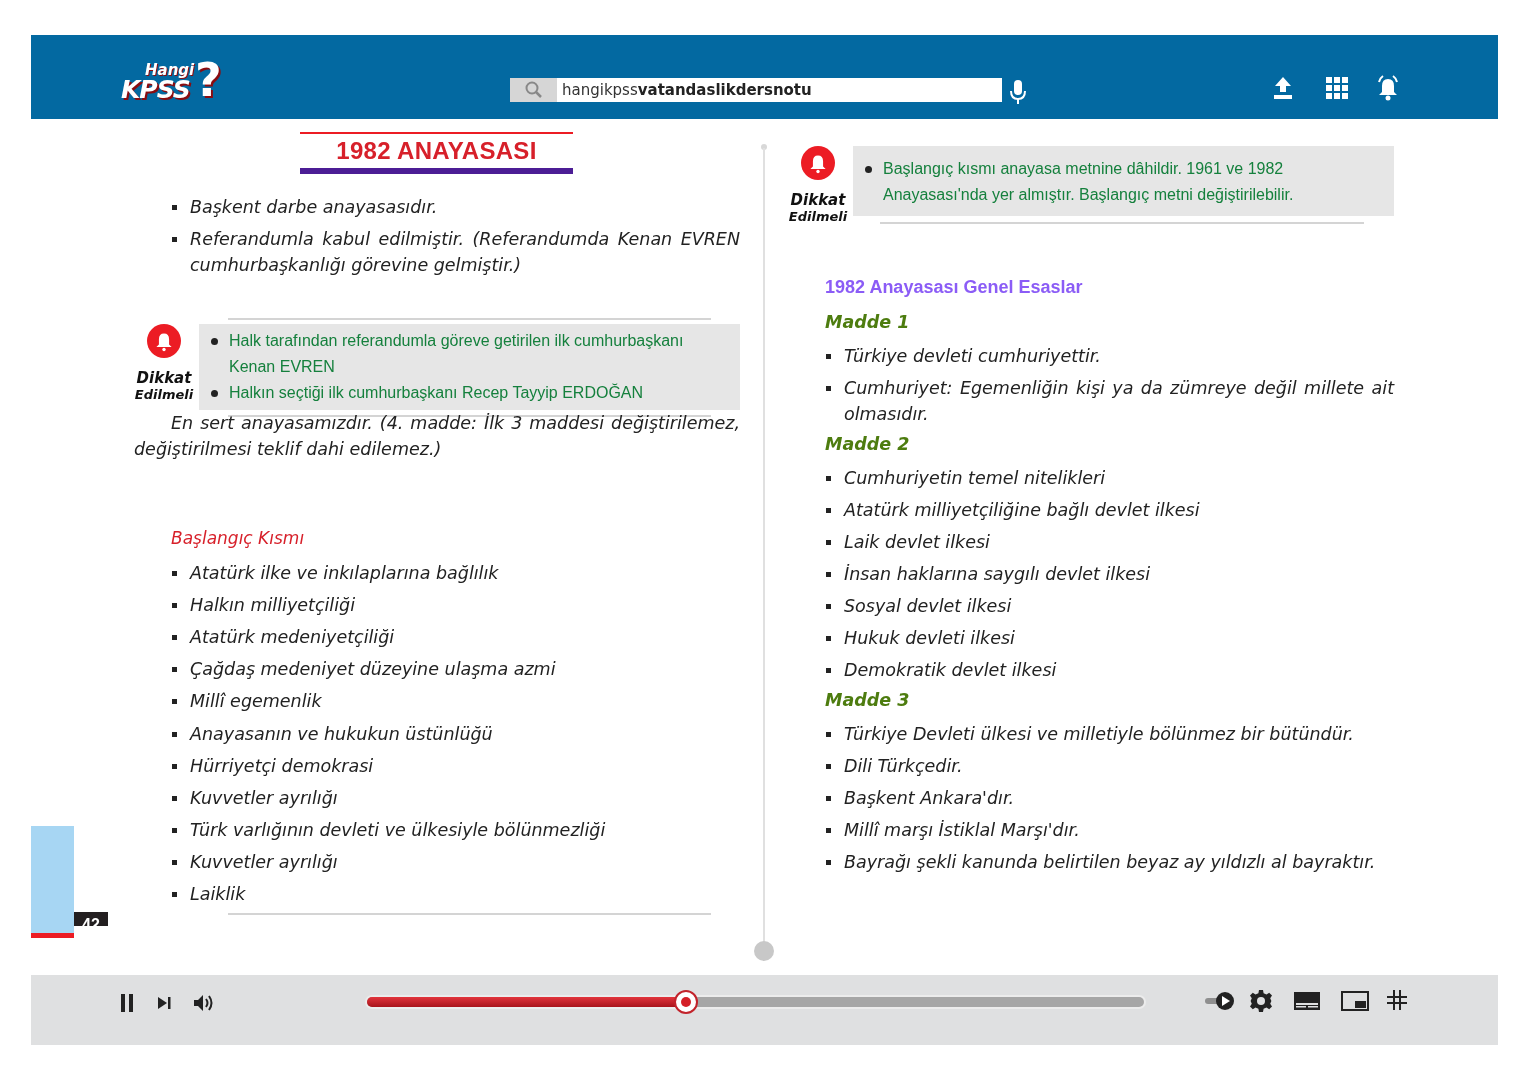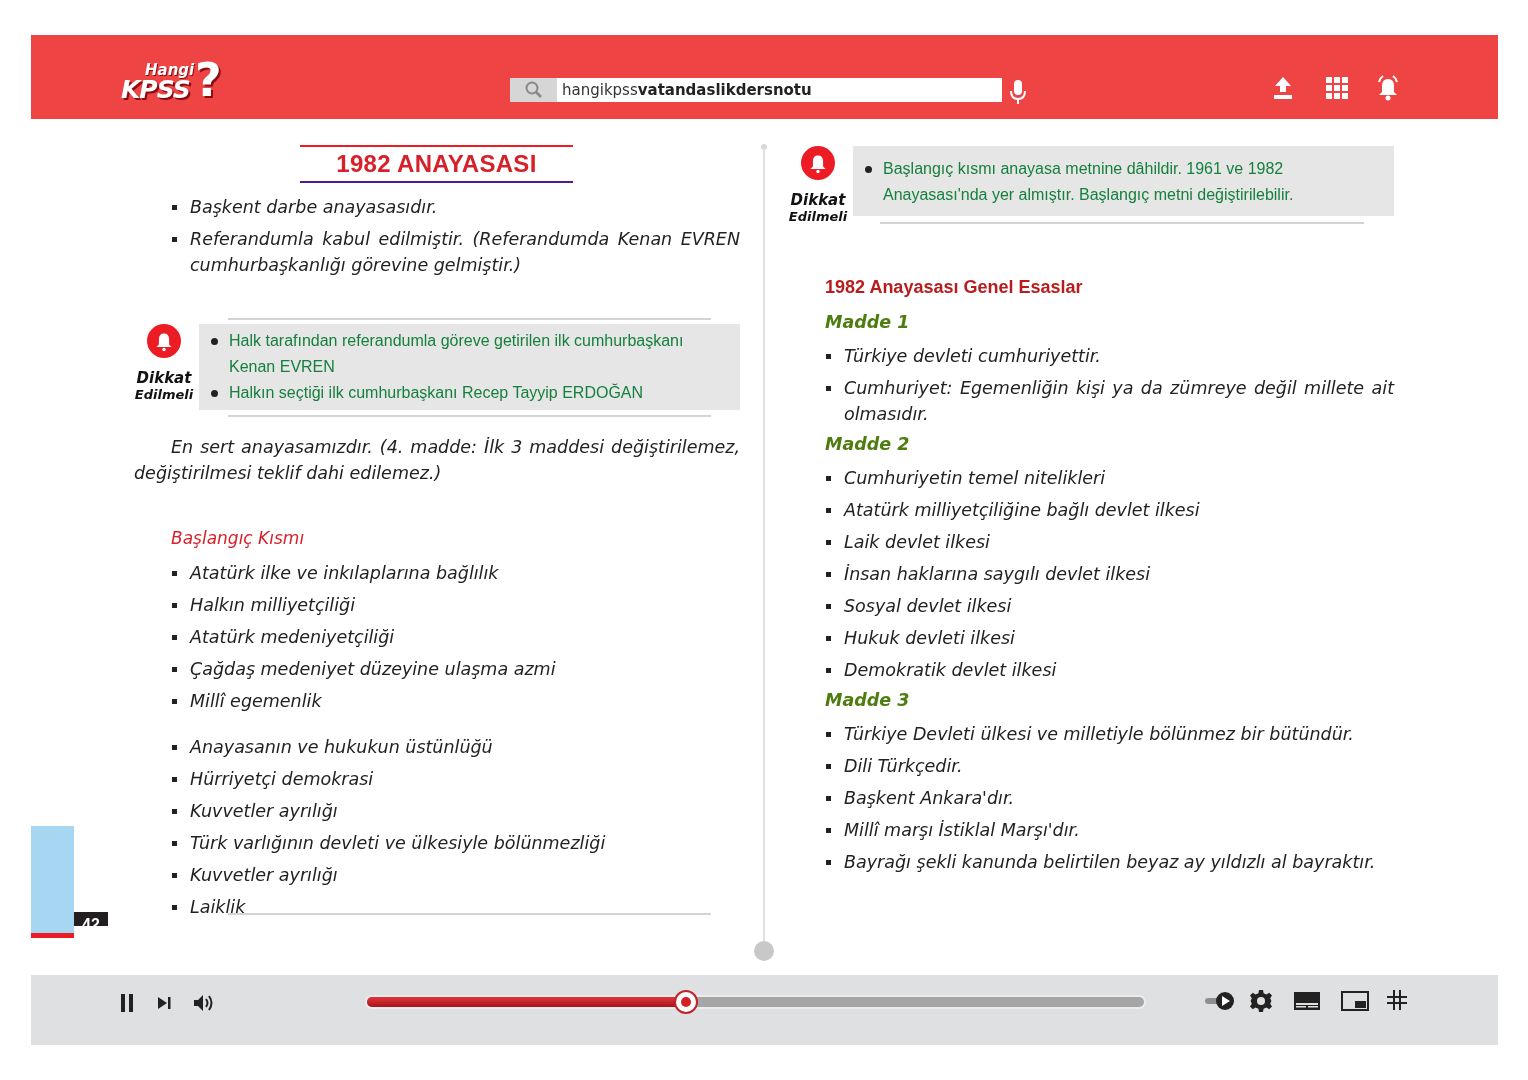--- a/index.html
+++ b/index.html
@@ -1,51 +1,51 @@
 <!DOCTYPE html>
 <html><head>
 <meta charset="utf-8">
 <style>
   html, body { margin:0; padding:0; }
   body { width:1528px; height:1080px; background:#ffffff; position:relative; overflow:hidden; font-family:"DejaVu Sans", sans-serif; }
-  .header { position:absolute; left:31px; top:35px; width:1467px; height:84px; background:#ef4444; }
+  .header { position:absolute; left:31px; top:35px; width:1467px; height:84px; background:#0369a1; }
   .logo { position:absolute; left:88px; top:24px; width:120px; height:50px; color:#fff; }
   .logo .hangi { position:absolute; left:26px; top:2px; font:italic bold 15px "DejaVu Sans", sans-serif; text-shadow:1px 1px 0 #8a0c10; }
   .logo .kpss { position:absolute; left:2px; top:16px; font:italic bold 25px "DejaVu Sans", sans-serif; letter-spacing:-1px; text-shadow:2px 2px 0 #8a0c10; }
   .logo .qmark { position:absolute; left:76px; top:-6px; font:bold 46px "DejaVu Sans", sans-serif; text-shadow:2px 2px 0 #8a0c10; }
   .search { position:absolute; left:479px; top:43px; width:492px; height:24px; background:#fff; display:flex; align-items:center; }
   .search .sbtn { width:47px; height:24px; background:#d6d6d6; display:flex; align-items:center; justify-content:center; }
   .search .val { padding-left:5px; font:15px "DejaVu Sans", sans-serif; color:#333; white-space:nowrap; }
   .search .val b { color:#222; font-weight:bold; }
   .mic { position:absolute; left:978px; top:44px; width:18px; height:26px; }
   .hicon { position:absolute; top:40px; width:26px; height:26px; }
 
   .page { position:absolute; left:31px; top:119px; width:1467px; height:856px; background:#fff; }
   .divider { position:absolute; left:763px; top:148px; width:2px; height:800px; background:#e0e0e0; }
   .divider-top { position:absolute; left:761px; top:144px; width:6px; height:6px; border-radius:50%; background:#d8d8d8; }
   .divider-knob { position:absolute; left:754px; top:941px; width:20px; height:20px; border-radius:50%; background:#c8c8c8; }
 
   .hand { font-family:"DejaVu Sans", sans-serif; font-style:italic; color:#222; font-size:17.5px; }
-  .title-box { position:absolute; left:300px; top:145px; width:273px; height:34px; border-top:2px solid #ec1c24; border-bottom:2px solid #4c1d95; text-align:center; }
+  .title-box { position:absolute; left:300px; top:132px; width:273px; height:34px; border-top:2px solid #ec1c24; border-bottom:6px solid #4c1d95; text-align:center; }
   .title-box span { font:bold 24px "Liberation Sans", sans-serif; color:#d7202a; line-height:34px; letter-spacing:0.3px; }
   ul.sq { list-style:none; margin:0; padding:0; position:absolute; }
   ul.sq li { position:relative; padding-left:18px; line-height:26px; }
   ul.sq li::before { content:""; position:absolute; left:0; top:11px; width:5px; height:5px; background:#222; }
 
   .rule { position:absolute; height:2px; background:#d4d4d4; }
   .dikkat { position:absolute; width:64px; text-align:center; }
   .dikkat .bell { width:34px; height:34px; border-radius:50%; background:#ec1c24; margin:0 auto; display:flex; align-items:center; justify-content:center; }
   .dikkat .l1 { font:italic bold 15px "DejaVu Sans", sans-serif; color:#111; line-height:17px; margin-top:12px; }
   .dikkat .l2 { font:italic bold 13px "DejaVu Sans", sans-serif; color:#111; line-height:16px; }
   .notebox { position:absolute; background:#e6e6e6; font:16px "Liberation Sans", sans-serif; color:#15803d; }
   .notebox ul { list-style:none; margin:0; padding:0; }
   .notebox li { position:relative; padding-left:22px; line-height:26px; }
   .notebox li::before { content:""; position:absolute; left:4px; top:10px; width:7px; height:7px; border-radius:50%; background:#222; }
 
-  .sec-red { position:absolute; color:#b91c1c; }
+  .sec-red { position:absolute; color:#8b5cf6; }
   .madde { position:absolute; font:italic bold 17.5px "DejaVu Sans", sans-serif; color:#4d7c0f; }
 
   .pagebar { position:absolute; left:31px; top:826px; width:43px; height:108px; background:#a7d6f3; }
   .pagebar-red { position:absolute; left:31px; top:933px; width:43px; height:5px; background:#ec1c24; }
   .pagenum { position:absolute; left:74px; top:912px; width:34px; height:14px; background:#231f20; color:#fff; font:bold 16px "Liberation Sans", sans-serif; text-align:center; line-height:26px; }
 
   .controls { position:absolute; left:31px; top:975px; width:1467px; height:70px; background:#dfe0e1; }
   .cicon { position:absolute; }
   .track { position:absolute; left:367px; top:997px; width:777px; height:10px; border-radius:5px; background:#a6a6a6; box-shadow:0 0 0 2px #ececec; }
   .track-fill { position:absolute; left:0; top:0; height:10px; border-radius:5px; background:linear-gradient(#e2343c,#a8141b); }
@@ -127,30 +127,30 @@
   <div class="l2">Edilmeli</div>
 </div>
 <div class="notebox" style="left:199px; top:324px; width:541px; height:86px; padding:4px 10px 0 8px; box-sizing:border-box;">
   <ul>
     <li>Halk tarafından referandumla göreve getirilen ilk cumhurbaşkanı Kenan EVREN</li>
     <li>Halkın seçtiği ilk cumhurbaşkanı Recep Tayyip ERDOĞAN</li>
   </ul>
 </div>
 <div class="rule" style="left:228px; top:415px; width:483px;"></div>
 
-<div class="hand" style="position:absolute; left:134px; top:434px; width:606px; line-height:26px; text-indent:37px; text-align:justify;">En sert anayasamızdır. (4. madde: İlk 3 maddesi değiştirilemez, değiştirilmesi teklif dahi edilemez.)</div>
+<div class="hand" style="position:absolute; left:134px; top:410px; width:606px; line-height:26px; text-indent:37px; text-align:justify;">En sert anayasamızdır. (4. madde: İlk 3 maddesi değiştirilemez, değiştirilmesi teklif dahi edilemez.)</div>
 
 <div class="sec-red hand" style="left:171px; top:528px; font-size:17px; color:#d7202a;">Başlangıç Kısmı</div>
 
 <ul class="sq hand" id="left-list" style="left:172px; top:560px; width:540px;">
     <li style="margin-bottom: 6px;">Atatürk ilke ve inkılaplarına bağlılık</li>
     <li style="margin-bottom: 6px;">Halkın milliyetçiliği</li>
     <li style="margin-bottom: 6px;">Atatürk medeniyetçiliği</li>
     <li style="margin-bottom: 6px;">Çağdaş medeniyet düzeyine ulaşma azmi</li>
-    <li style="margin-bottom: 20px;">Millî egemenlik</li>
+    <li style="margin-bottom: 7px;">Millî egemenlik</li>
     <li style="margin-bottom: 6px;">Anayasanın ve hukukun üstünlüğü</li>
     <li style="margin-bottom: 6px;">Hürriyetçi demokrasi</li>
     <li style="margin-bottom: 6px;">Kuvvetler ayrılığı</li>
     <li style="margin-bottom: 6px;">Türk varlığının devleti ve ülkesiyle bölünmezliği</li>
     <li style="margin-bottom: 6px;">Kuvvetler ayrılığı</li>
     <li style="margin-bottom: 6px;">Laiklik</li>
   </ul>
 <div class="rule" style="left:228px; top:913px; width:483px;"></div>
 
 <div class="pagebar"></div>

